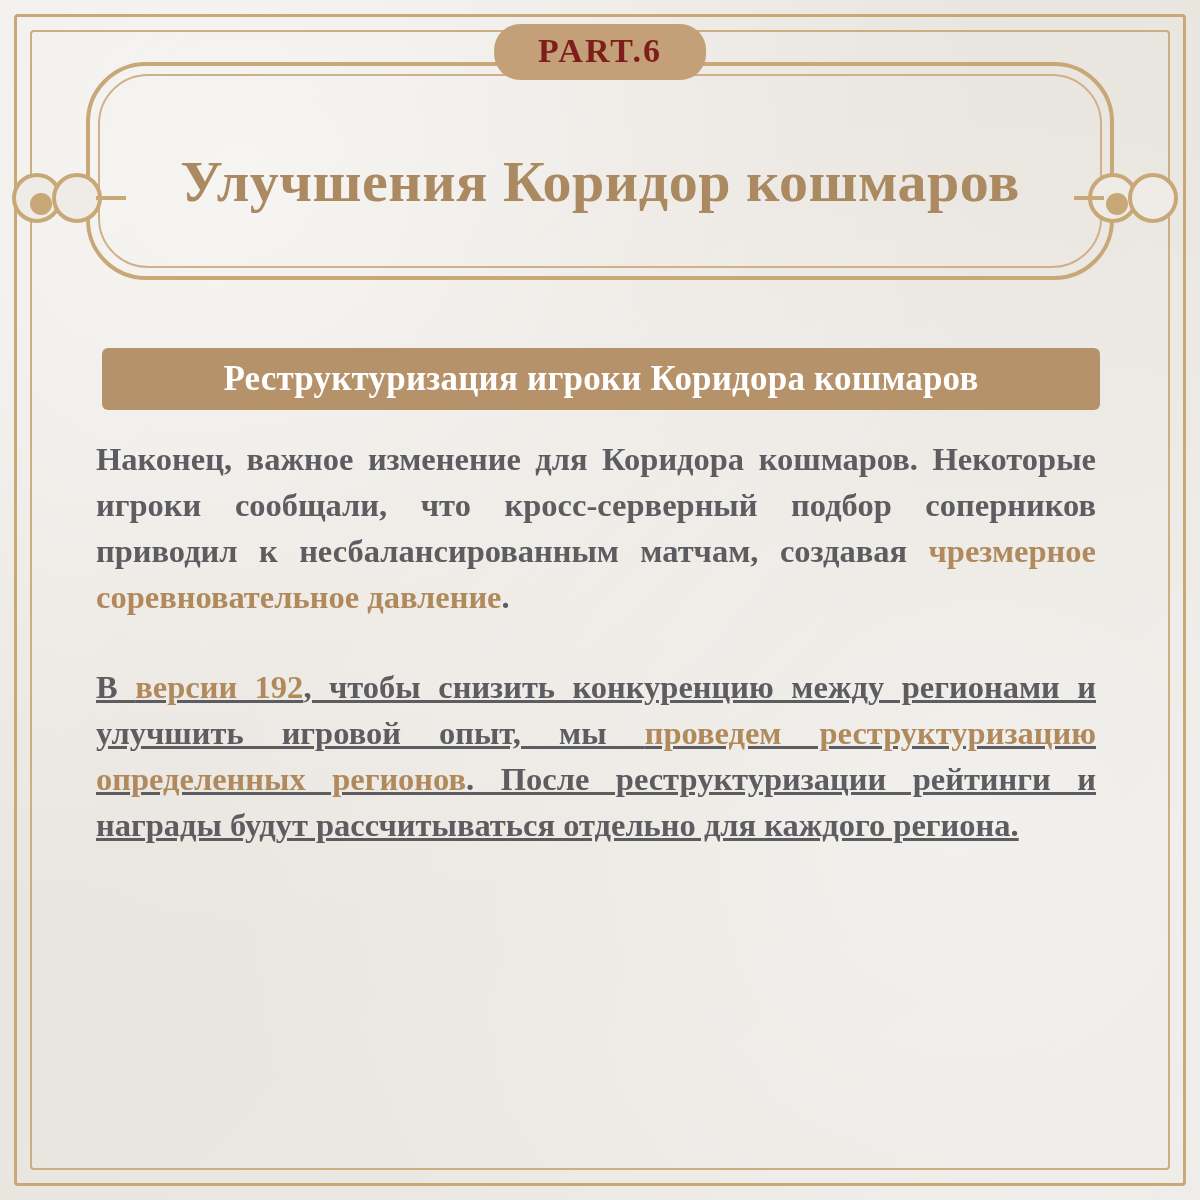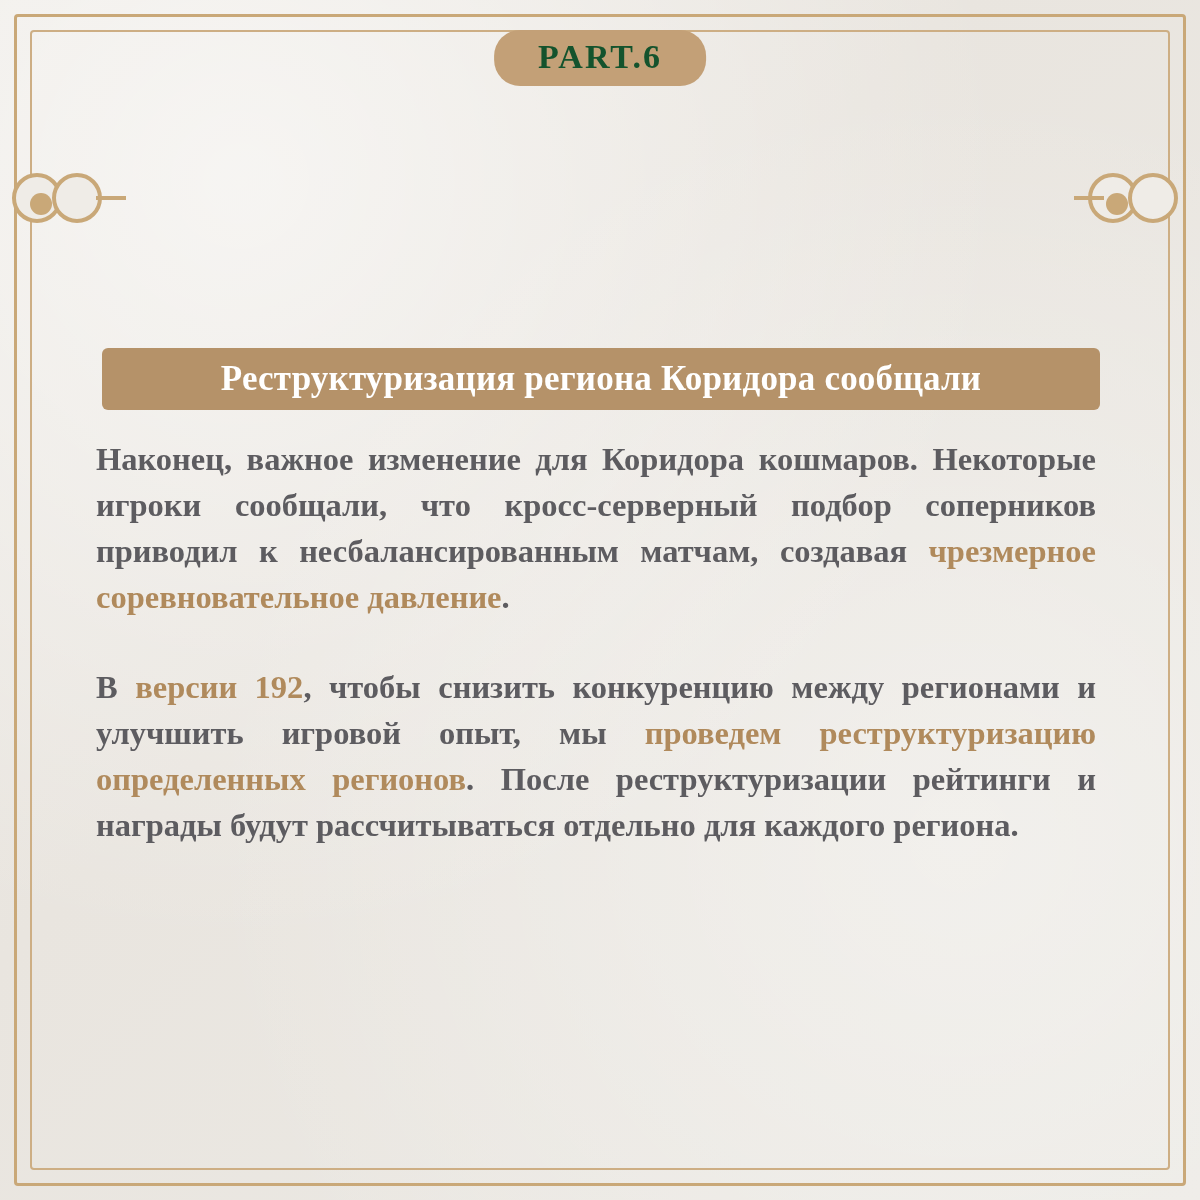--- a/index.html
+++ b/index.html
@@ -61,24 +61,24 @@
     left: 12px; top: 12px; right: 12px; bottom: 12px;
     border: 2px solid #cfb089;
     border-radius: 50px;
     box-sizing: border-box;
   }
 
   
   .part-tab {
     position: absolute;
     left: 50%;
-    top: 30px;
+    top: 24px;
     transform: translateX(-50%);
     background: #c3a077;
-    color: #14532d;
+    color: #7f1d1d;
     padding: 10px 44px 12px 44px;
     border-radius: 26px;
     font-family: "Liberation Serif", serif;
     font-weight: bold;
     font-size: 34px;
     letter-spacing: 2px;
     line-height: 1;
     z-index: 5;
     white-space: nowrap;
   }
@@ -170,52 +170,57 @@
   }
   .para {
     font-family: "Liberation Serif", serif;
     font-weight: bold;
     font-size: 32.5px;
     line-height: 46px;
     color: #5d5c60;
     text-align: justify;
     margin: 0 0 44px 0;
   }
-  .para.last { margin-bottom: 12px; }
+  .para.last { margin-bottom: 12px; text-decoration: underline; }
   .accent { color: #b08a5c; }
 </style>
 </head>
 <body>
 
 <div class="page">
 
   <div class="frame-outer"></div>
   <div class="frame-inner"></div>
 
+  <div class="header-wrap">
+    <div class="header-box-outer"></div>
+    <div class="header-box-inner"></div>
+    <div class="header-title">Улучшения Коридор кошмаров</div>
+  </div>
 
   <div class="part-tab">PART.6</div>
 
   <div class="ornament left">
     <div class="orn-ring a">
       <div class="orn-dot"></div>
     </div>
     <div class="orn-ring b"></div>
     <div class="orn-bar"></div>
   </div>
 
   <div class="ornament right">
     <div class="orn-ring a">
       <div class="orn-dot"></div>
     </div>
     <div class="orn-ring b"></div>
     <div class="orn-bar"></div>
   </div>
 
   <div class="section-banner">
-    <span class="section-banner-text">Реструктуризация региона Коридора сообщали</span>
+    <span class="section-banner-text">Реструктуризация игроки Коридора кошмаров</span>
   </div>
 
   <div class="body-area">
 
     <p class="para"><span>Наконец, важное изменение для Коридора кошмаров. Некоторые игроки сообщали, что кросс-серверный подбор соперников приводил к несбалансированным матчам, создавая </span><span class="accent">чрезмерное соревновательное давление</span><span>.</span></p>
 
     <p class="para last"><span>В </span><span class="accent">версии 192</span><span>, чтобы снизить конкуренцию между регионами и улучшить игровой опыт, мы </span><span class="accent">проведем реструктуризацию определенных регионов</span><span>. После реструктуризации рейтинги и награды будут рассчитываться отдельно для каждого региона.</span></p>
 
   </div>
 

